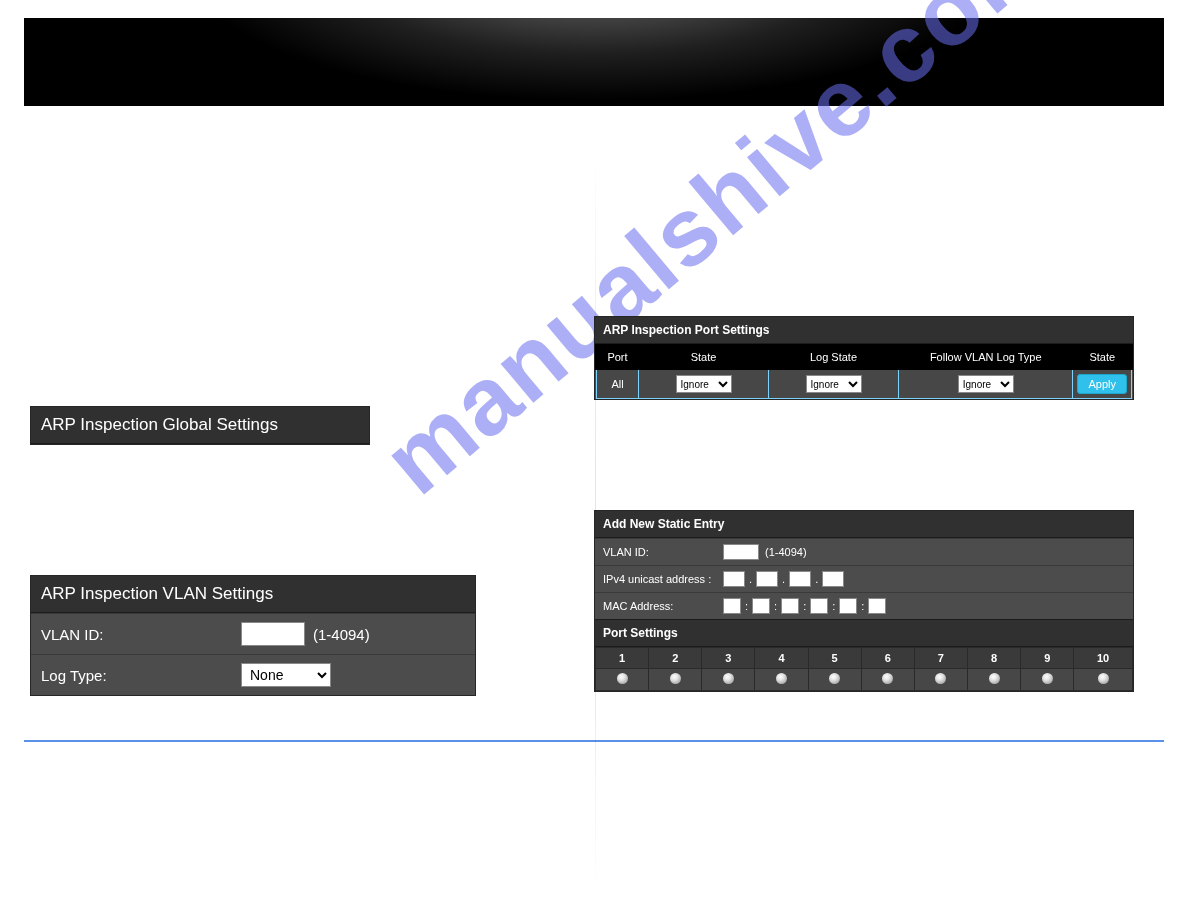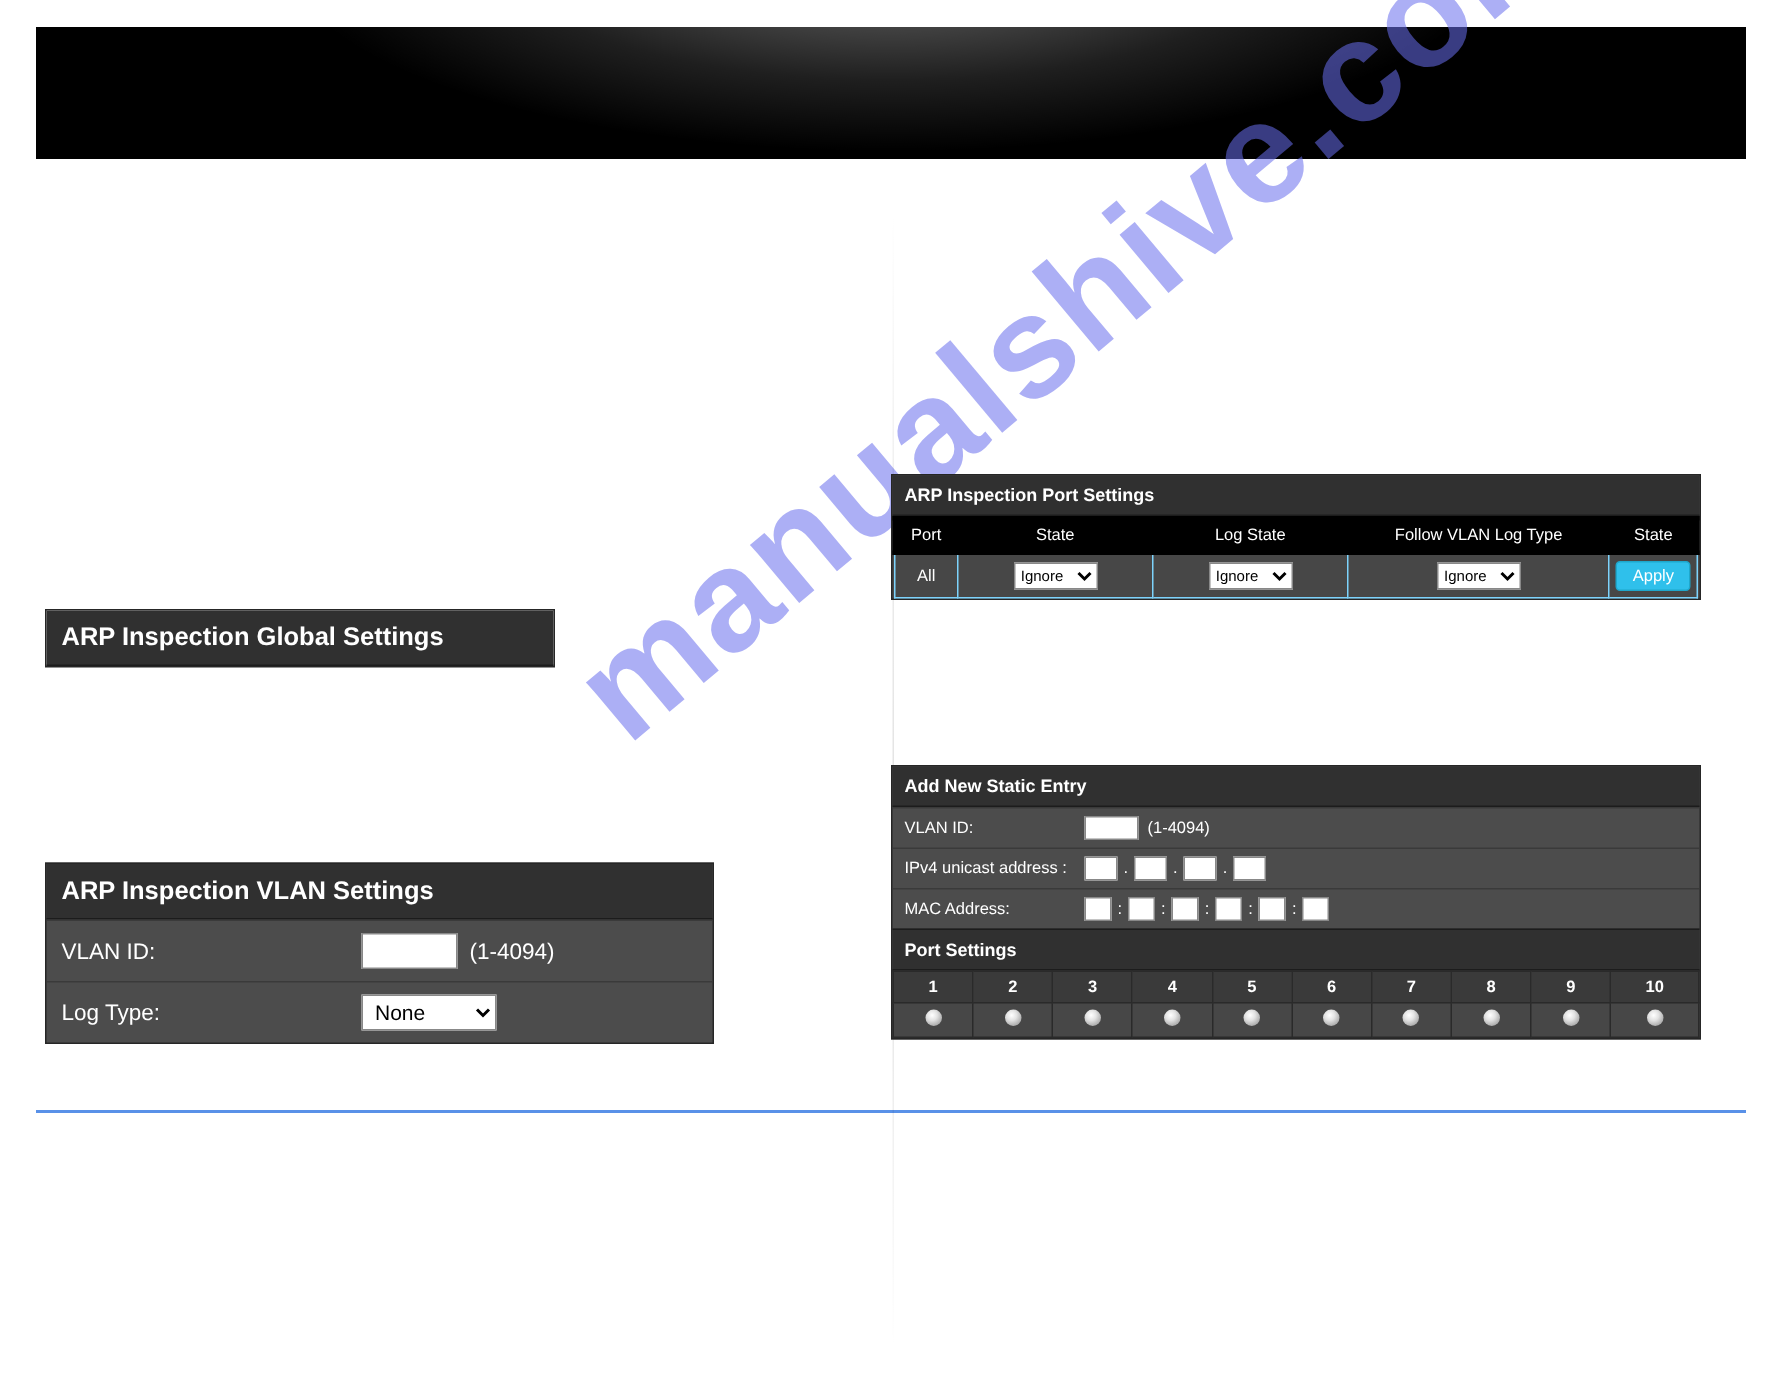--- a/index.html
+++ b/index.html
@@ -49,21 +49,21 @@
   
   .panel {
     margin-top: 10px;
     border: 1px solid #262626;
     background: #4c4c4c;
     color: #fff;
     width: 440px;
   }
   .panel-hdr {
     background: #303030;
-    font-weight: 700;
+    font-weight: 400;
     font-size: 17px;
     padding: 8px 10px;
     border-bottom: 1px solid #1c1c1c;
   }
   .panel-row {
     display: flex;
     align-items: center;
     padding: 8px 10px;
     border-top: 1px solid #3a3a3a;
     font-size: 15px;

